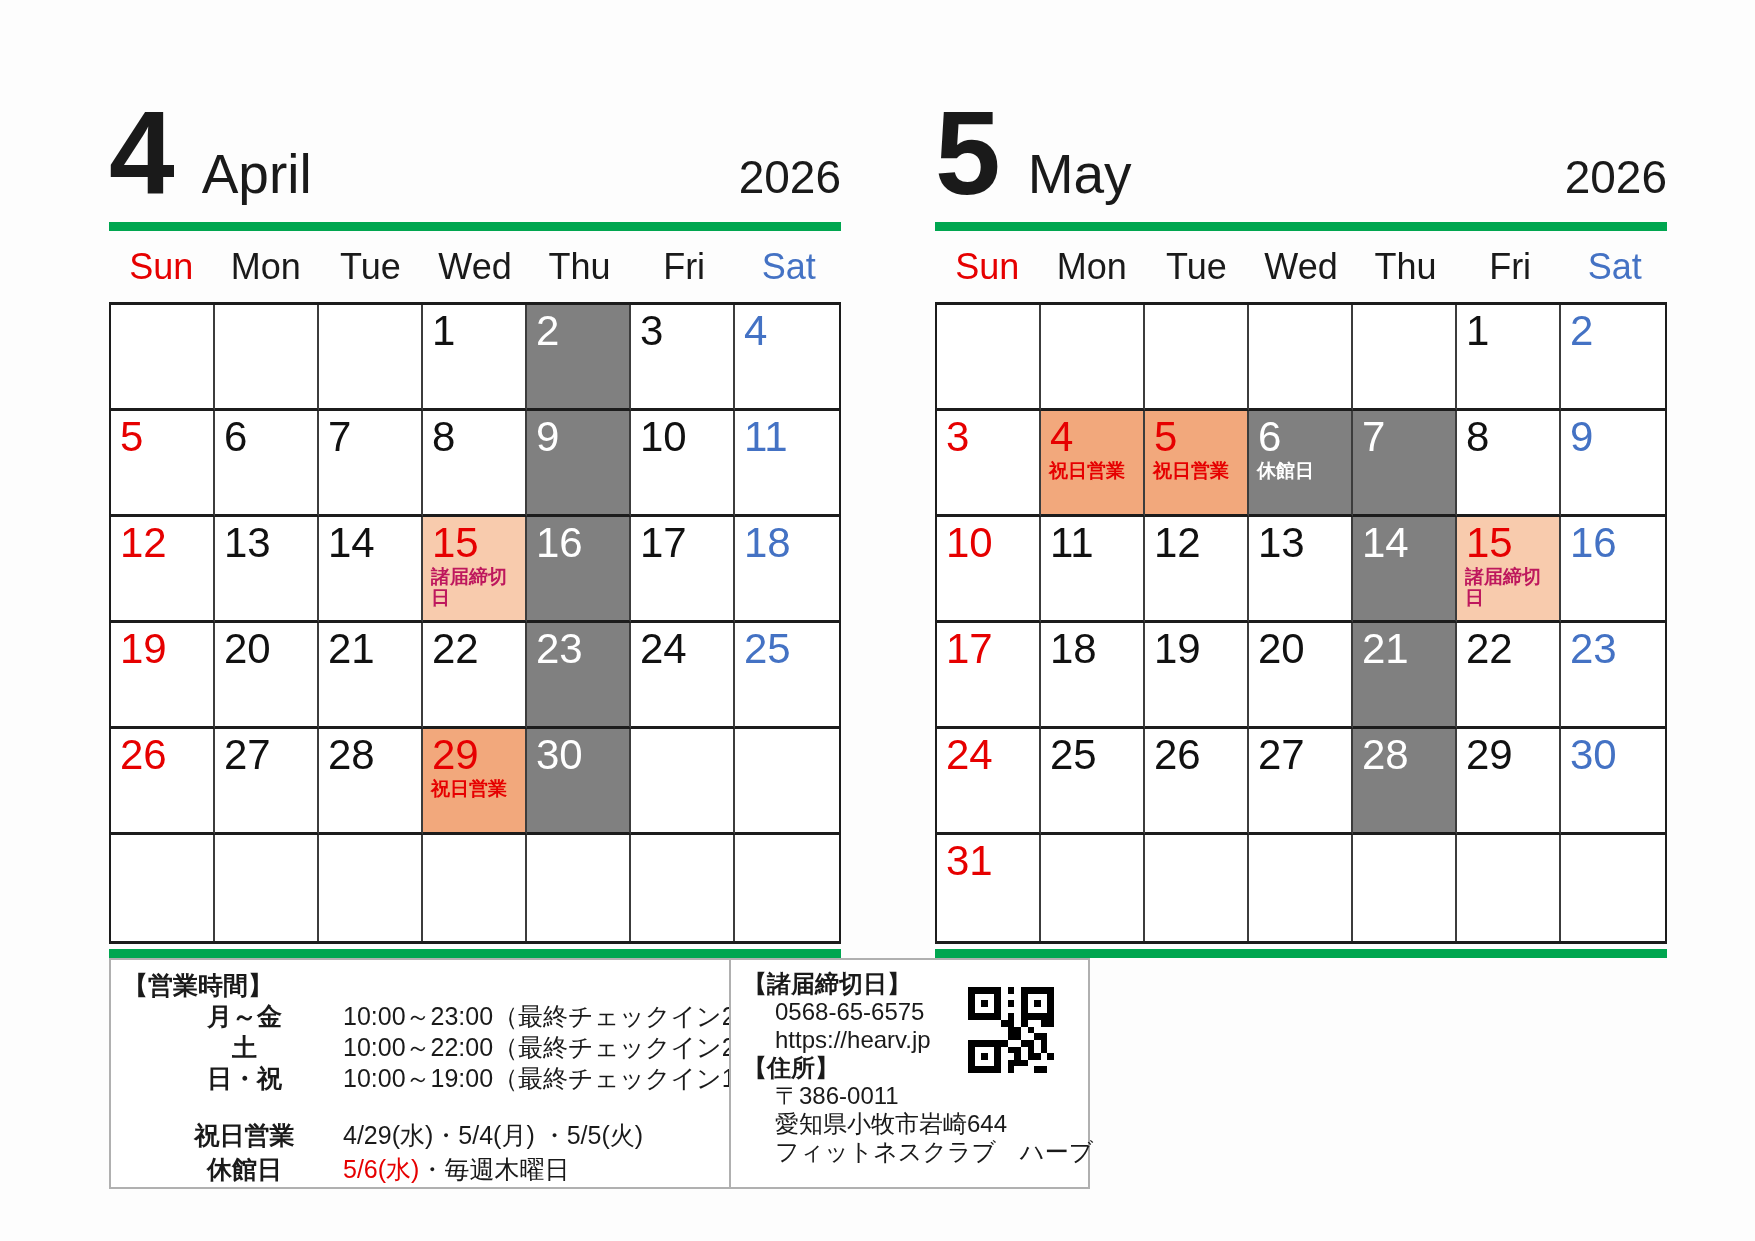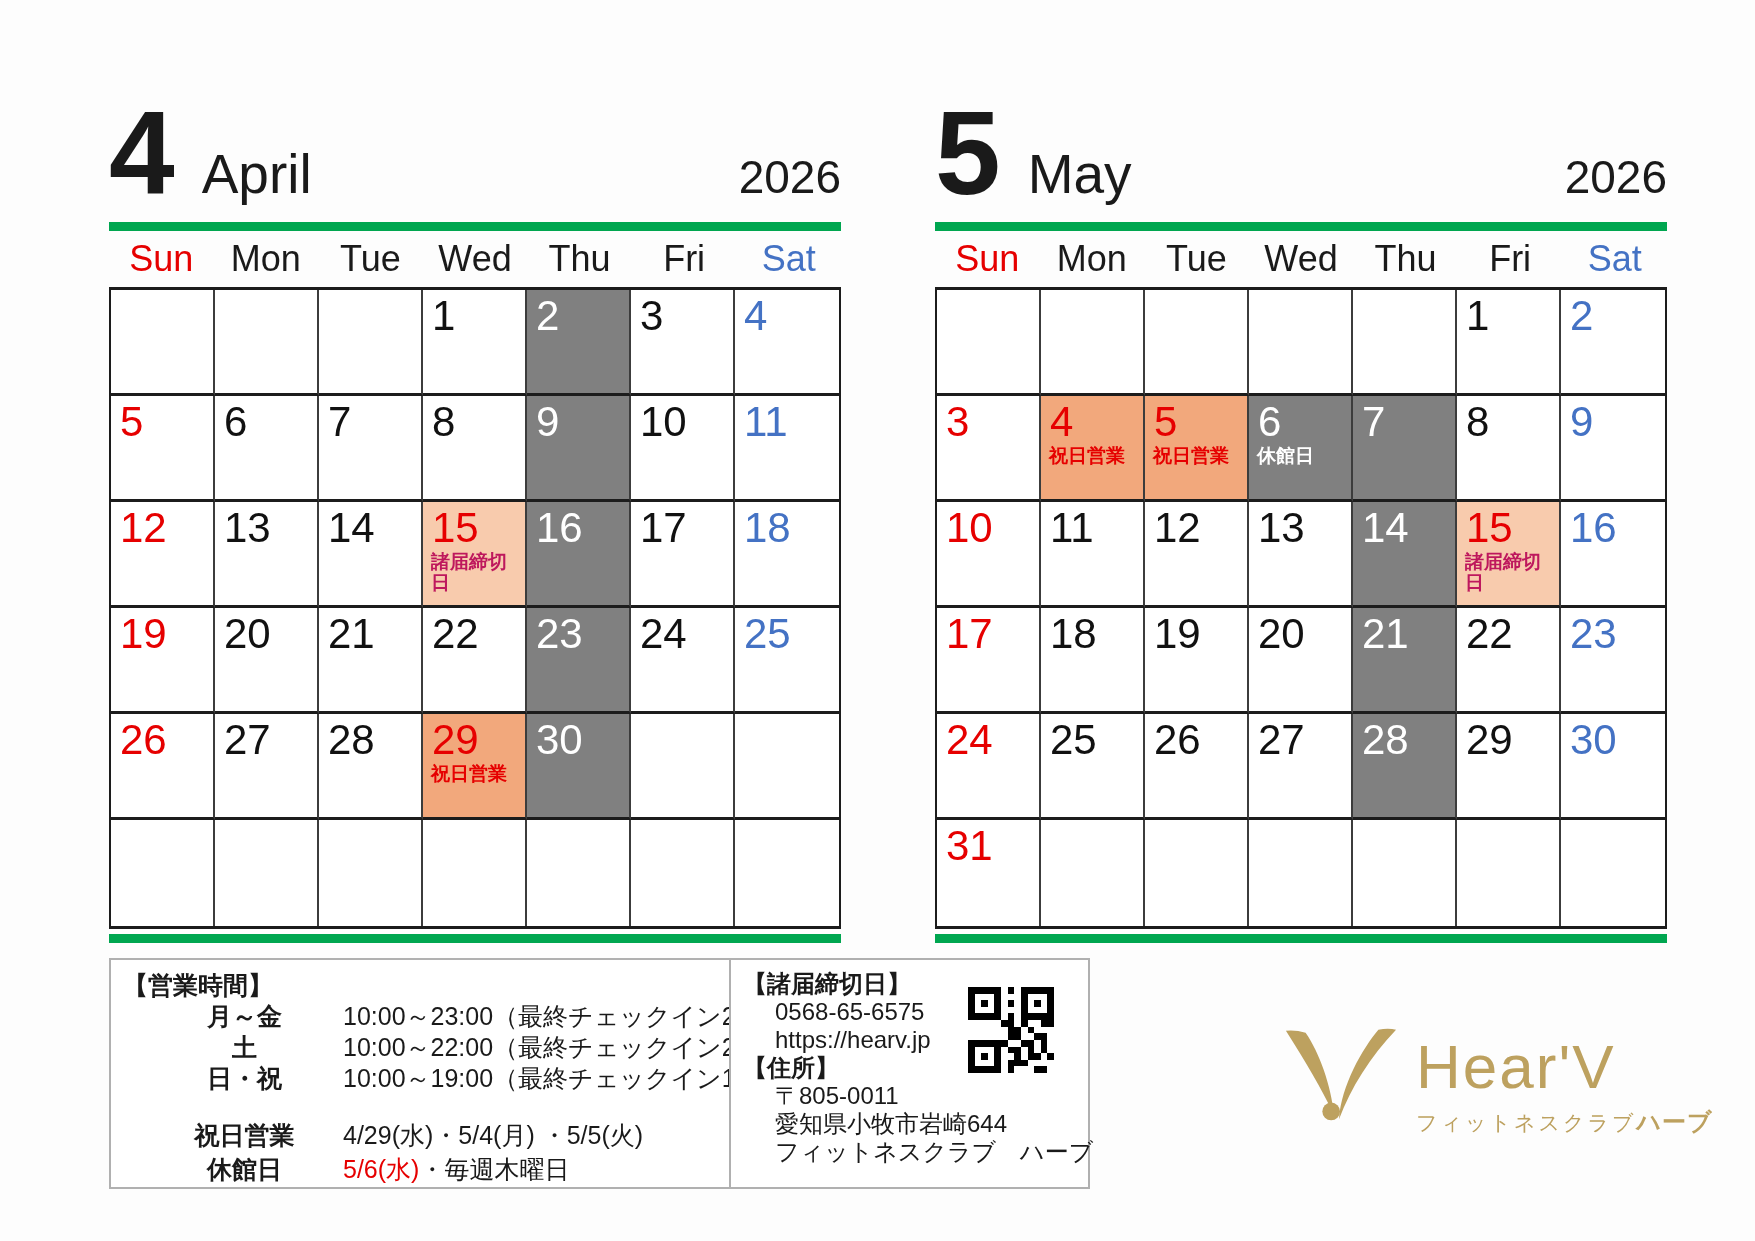--- a/index.html
+++ b/index.html
@@ -8,21 +8,21 @@
 
   
   .cal{position:absolute;top:86px;width:732px;}
   .cal-april{left:109px;}
   .cal-may{left:935px;}
   .cal-header{display:flex;align-items:flex-end;height:120px;}
   .month-number{font-size:118px;font-weight:700;line-height:.88;letter-spacing:-3px;}
   .month-name{font-size:55px;font-weight:400;margin-left:30px;line-height:1;padding-bottom:4px;}
   .month-year{font-size:46px;font-weight:400;margin-left:auto;line-height:1;padding-bottom:6px;}
   .title-rule{height:9px;margin-top:16px;}
-  .weekdays{display:grid;grid-template-columns:repeat(7,1fr);height:56px;align-items:center;}
+  .weekdays{display:grid;grid-template-columns:repeat(7,1fr);height:71px;align-items:center;}
   .wd{text-align:center;font-size:36px;font-weight:500;}
   .wd.sun{color:#e60000;}
   .wd.sat{color:#4472c4;}
   .grid{display:grid;grid-template-columns:repeat(7,1fr);
         border:2px solid #1c1c1c;border-top-width:3px;border-bottom-width:3px;background:#fff;}
   .cell{position:relative;height:106px;box-sizing:border-box;
         border-right:2px solid #3c3c3c;border-bottom:3px solid #1c1c1c;}
   .cell:nth-child(7n){border-right:none;}
   .cell:nth-child(n+36){border-bottom:none;}
   .cell.bg-gray{background:#808080;}
@@ -336,21 +336,21 @@
       <div class="hours-label">休館日</div>
       <div class="hours-value"><span class="red-text">5/6(水)</span><span>・毎週木曜日</span></div>
     </div>
   </section>
 
   <section class="info-box contact-box">
     <div class="contact-title">【諸届締切日】</div>
     <div class="indent">0568-65-6575</div>
     <div class="indent">https://hearv.jp</div>
     <div class="address-title">【住所】</div>
-    <div class="indent">〒805-0011</div>
+    <div class="indent">〒386-0011</div>
     <div class="indent">愛知県小牧市岩崎644</div>
     <div class="indent">フィットネスクラブ　ハーブ</div>
     <svg class="qr" viewBox="0 0 13 13" shape-rendering="crispEdges">
       <rect width="13" height="13" fill="#fff"></rect>
       <g fill="#000">
         <rect x="0" y="0" width="5" height="5"></rect>
           <rect x="1" y="1" width="3" height="3" fill="#fff"></rect>
           <rect x="2" y="2" width="1" height="1"></rect>
         <rect x="8" y="0" width="5" height="5"></rect>
           <rect x="9" y="1" width="3" height="3" fill="#fff"></rect>
@@ -376,27 +376,14 @@
         <rect x="10" y="10" width="1" height="1"></rect>
           <rect x="6" y="11" width="1" height="1"></rect>
           <rect x="8" y="11" width="1" height="1"></rect>
         <rect x="10" y="12" width="2" height="1"></rect>
           <rect x="6" y="12" width="1" height="1"></rect>
           <rect x="12" y="10" width="1" height="1"></rect>
       </g>
     </svg>
   </section>
 
-  <div class="logo">
-    <svg class="logo-mark" viewBox="0 0 120 106">
-      <g fill="#bda15f">
-        <path d="M4 4 C24 36 40 62 53 90 C50 60 38 26 24 6 Q14 3 4 4 Z"></path>
-        <path d="M116 3 C90 30 70 62 58 94 C60 60 82 22 98 3 Q108 1 116 3 Z"></path>
-        <circle cx="50" cy="86" r="9"></circle>
-      </g>
-    </svg>
-    <div class="logo-text">
-      <div class="logo-word" style="color:#bda15f;">Hear'V</div>
-      <div class="logo-sub" style="color:#bda15f;"><span>フィットネスクラブ</span><span class="bold">ハーブ</span></div>
-    </div>
-  </div>
 
 </div>
 
 </body></html>

